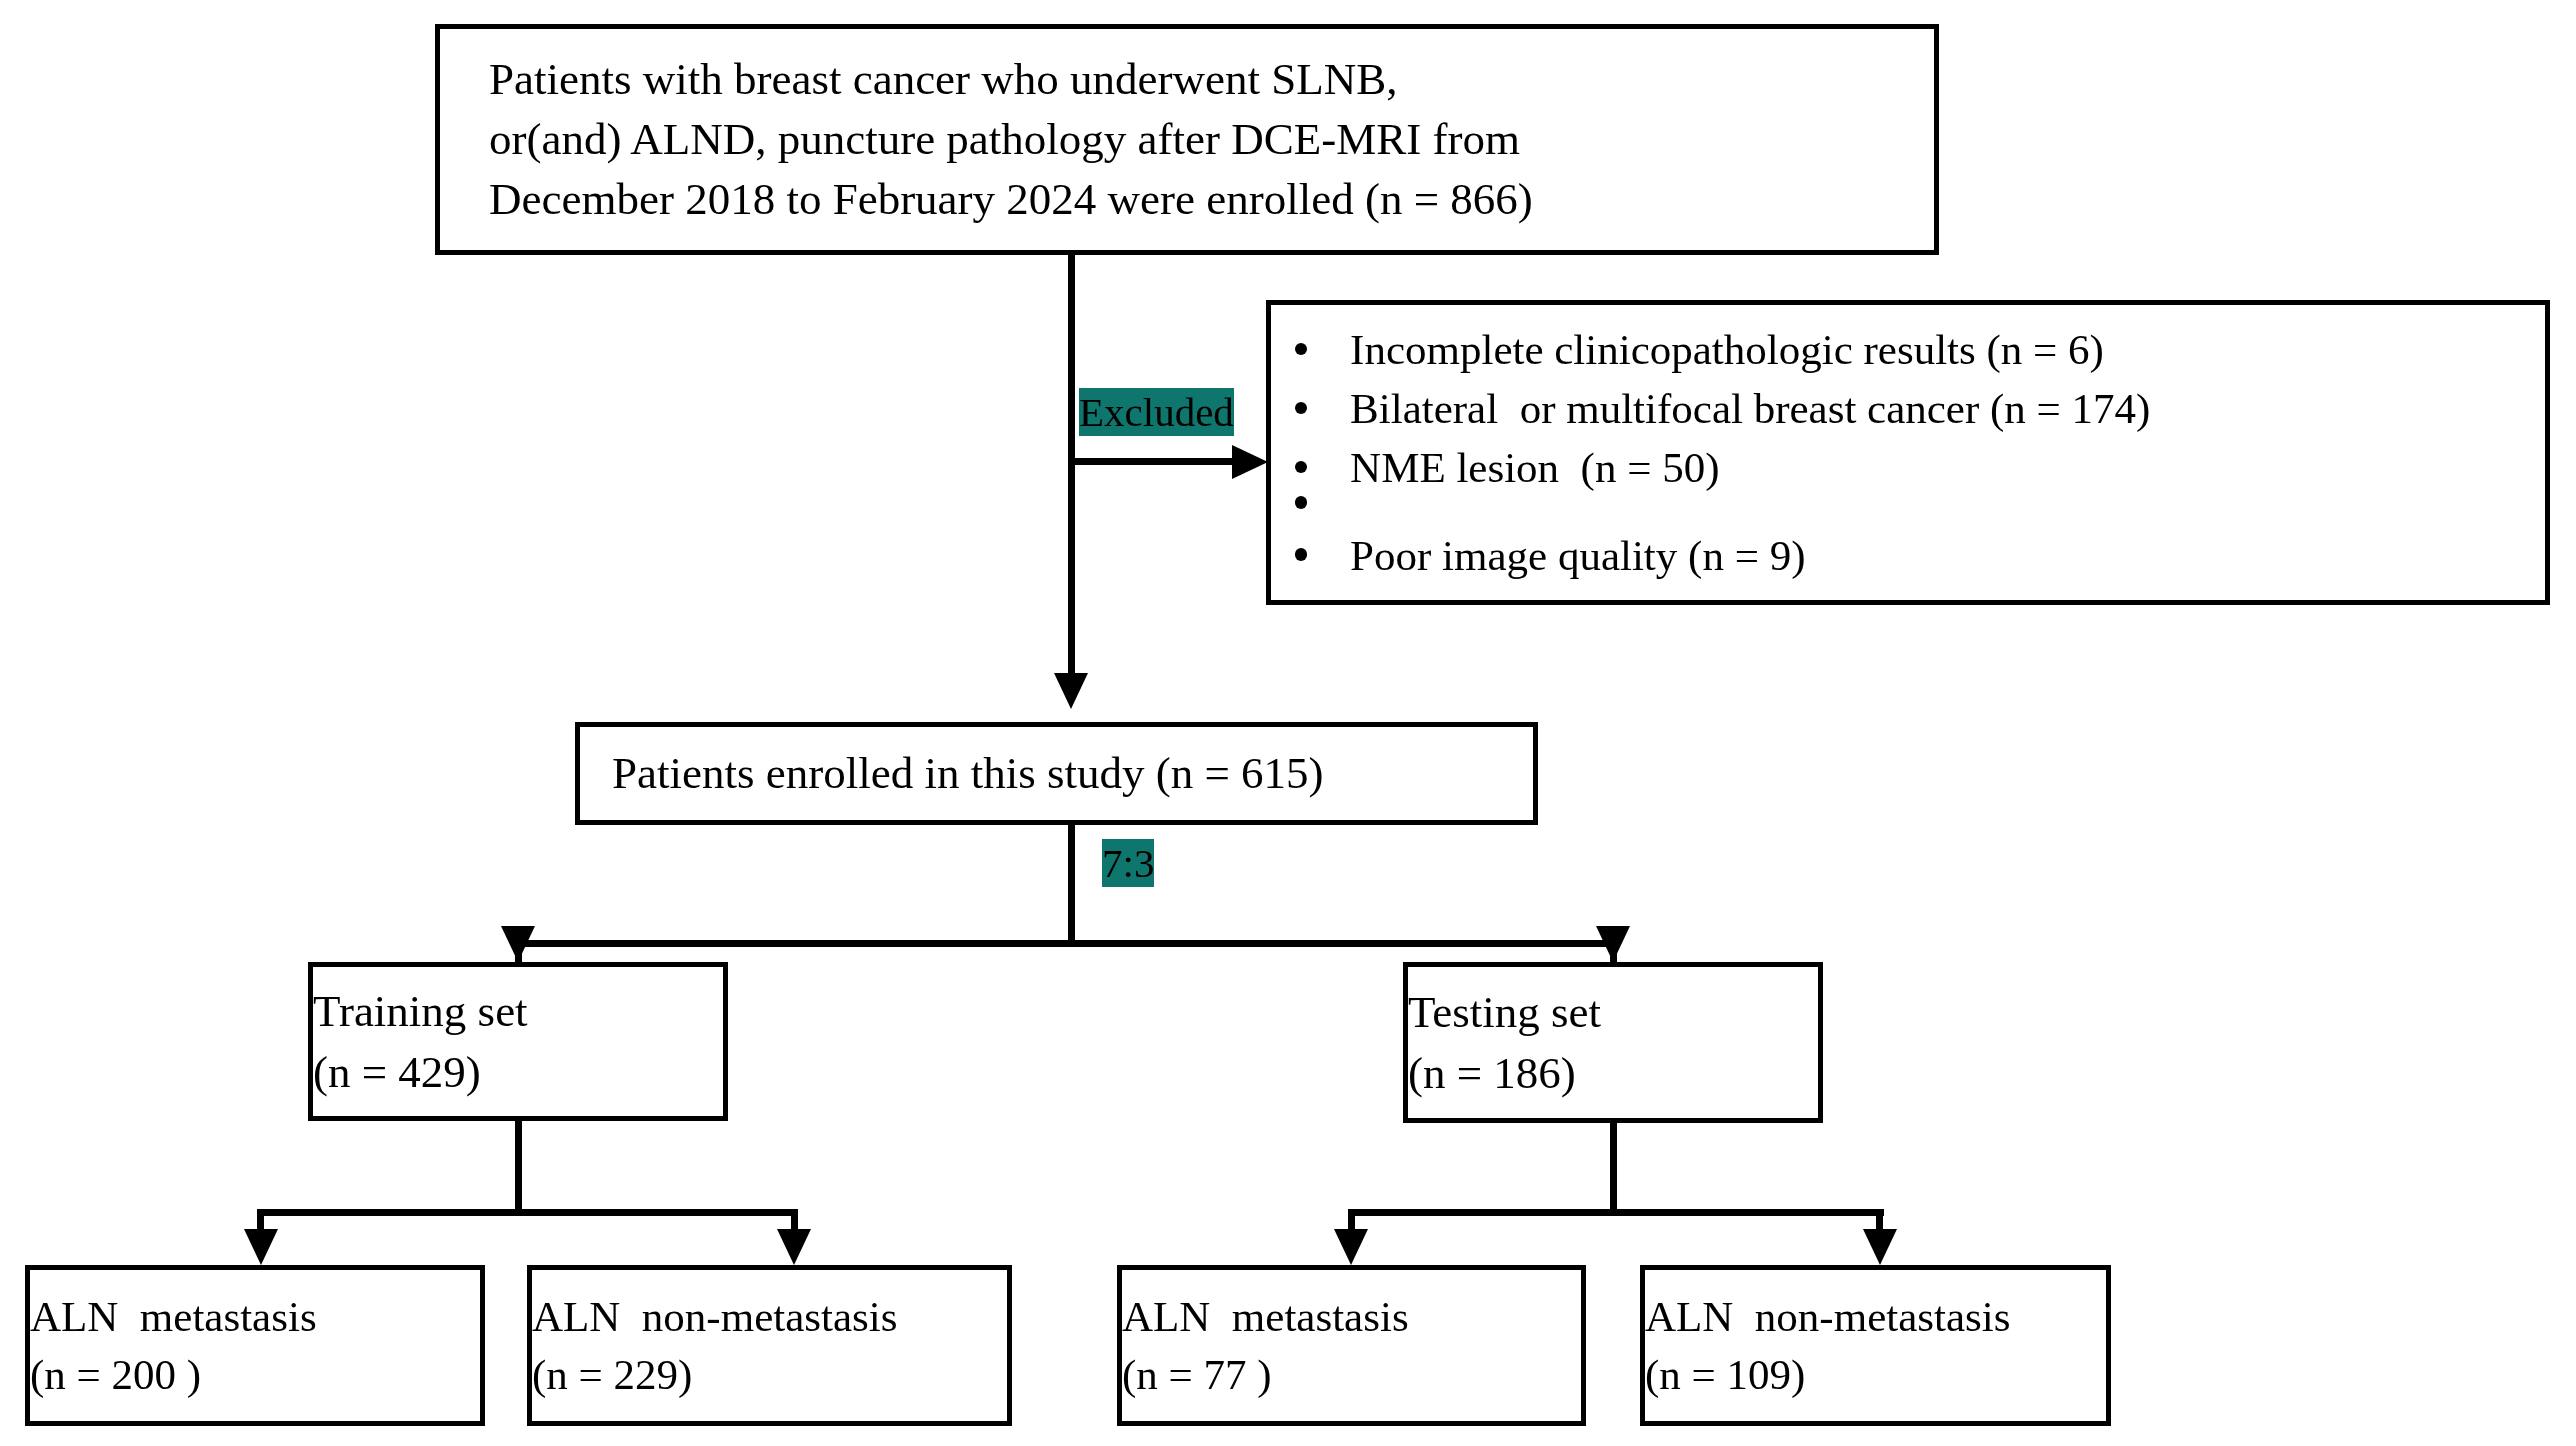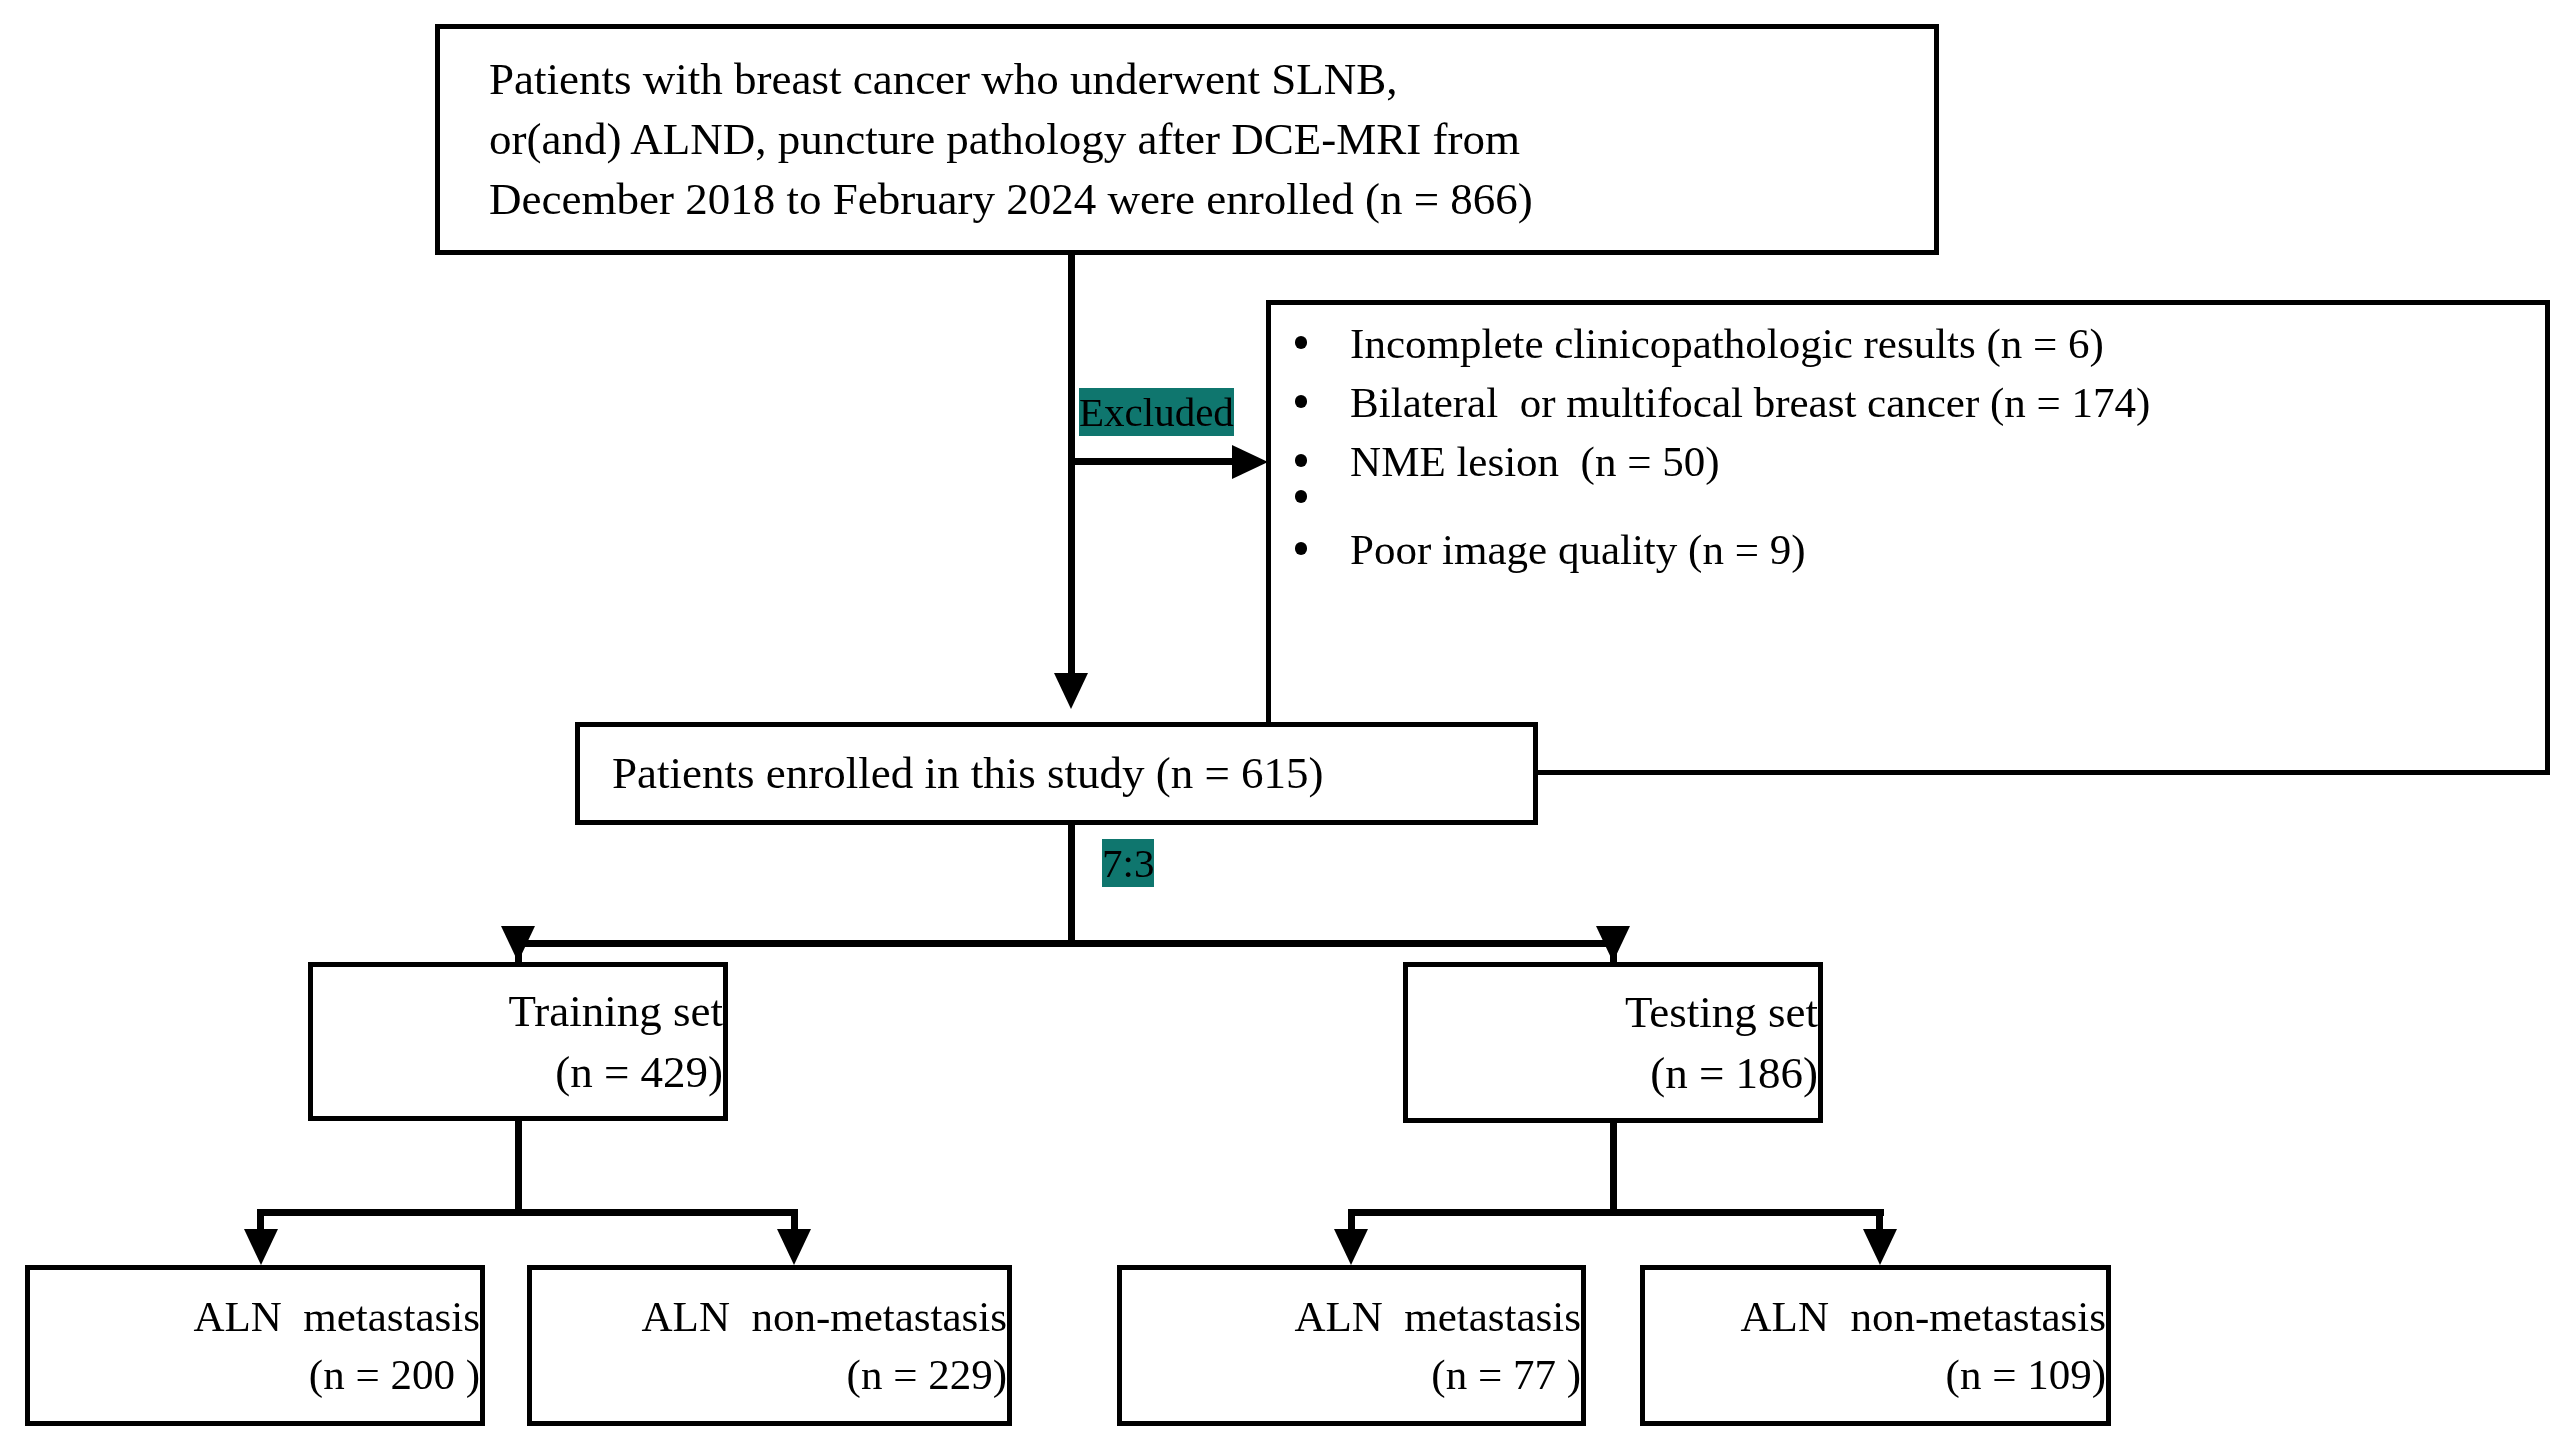--- a/index.html
+++ b/index.html
@@ -19,37 +19,37 @@
   .box {
     position: absolute;
     box-sizing: border-box;
     border: 5.4px solid #000000;
     background: #ffffff;
     display: flex;
     flex-direction: column;
     justify-content: center;
     z-index: 3;
   }
-  .box.center { align-items: flex-end; text-align: center; }
+  .box.center { align-items: flex-start; text-align: center; }
   .line-txt {
     display: block;
     white-space: pre;
     line-height: 1.34;
   }
   
   #box-enrollment {
     left: 435px; top: 23.5px; width: 1504px; height: 231px;
     padding: 0 0 0 49px;
     font-size: 45px;
   }
   #box-excluded {
-    left: 1266px; top: 300px; width: 1284px; height: 475px;
+    left: 1266px; top: 300px; width: 1284px; height: 305px;
     padding: 9px 0 9px 0;
     font-size: 43px;
-    justify-content: flex-start;
+    justify-content: center;
   }
   #box-study {
     left: 575px; top: 722px; width: 963px; height: 103px;
     padding: 0 12px 0 32px;
     font-size: 45px;
   }
   #box-training {
     left: 308px; top: 962px; width: 420px; height: 159px;
     font-size: 45px;
   }

